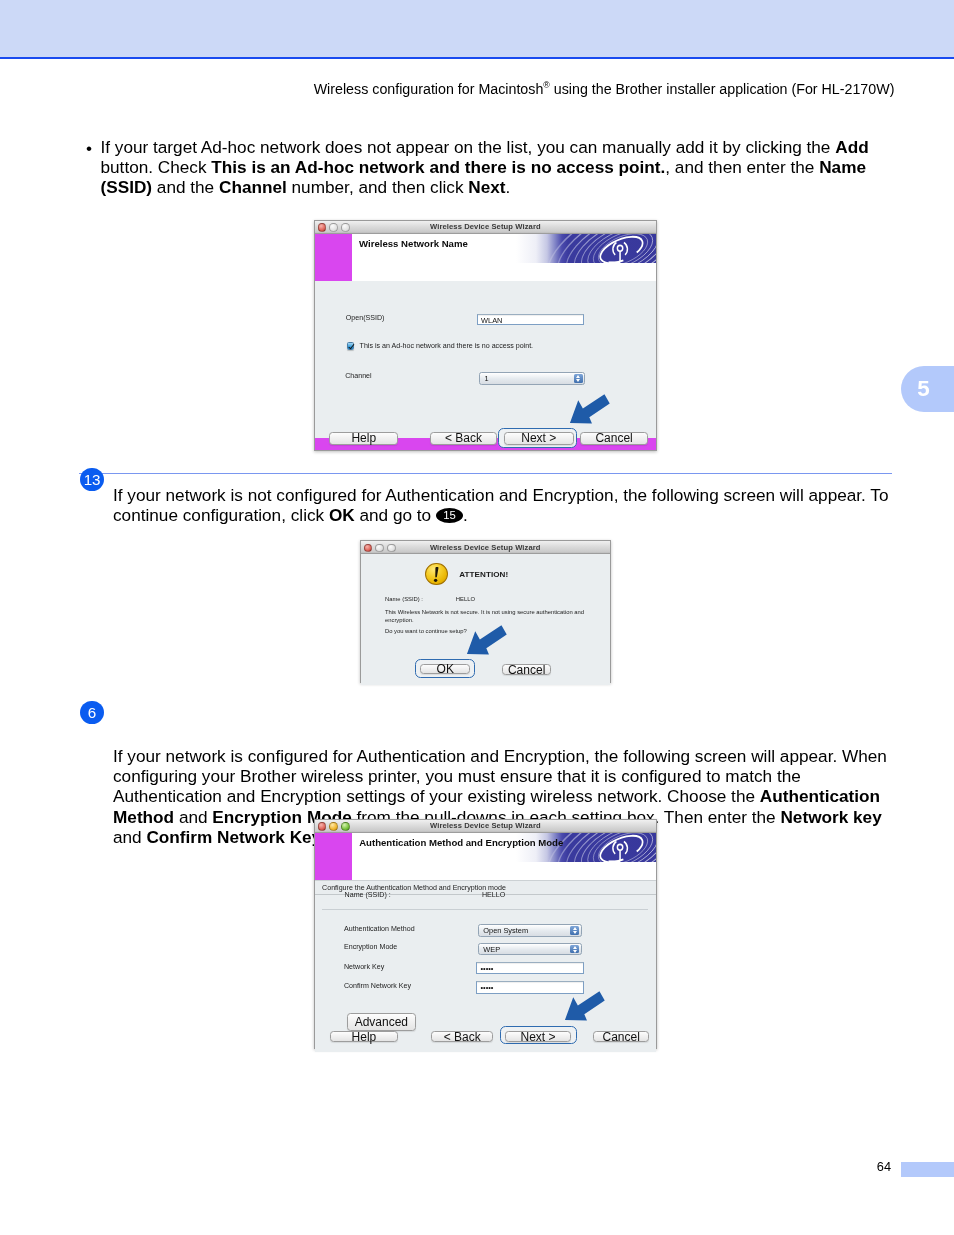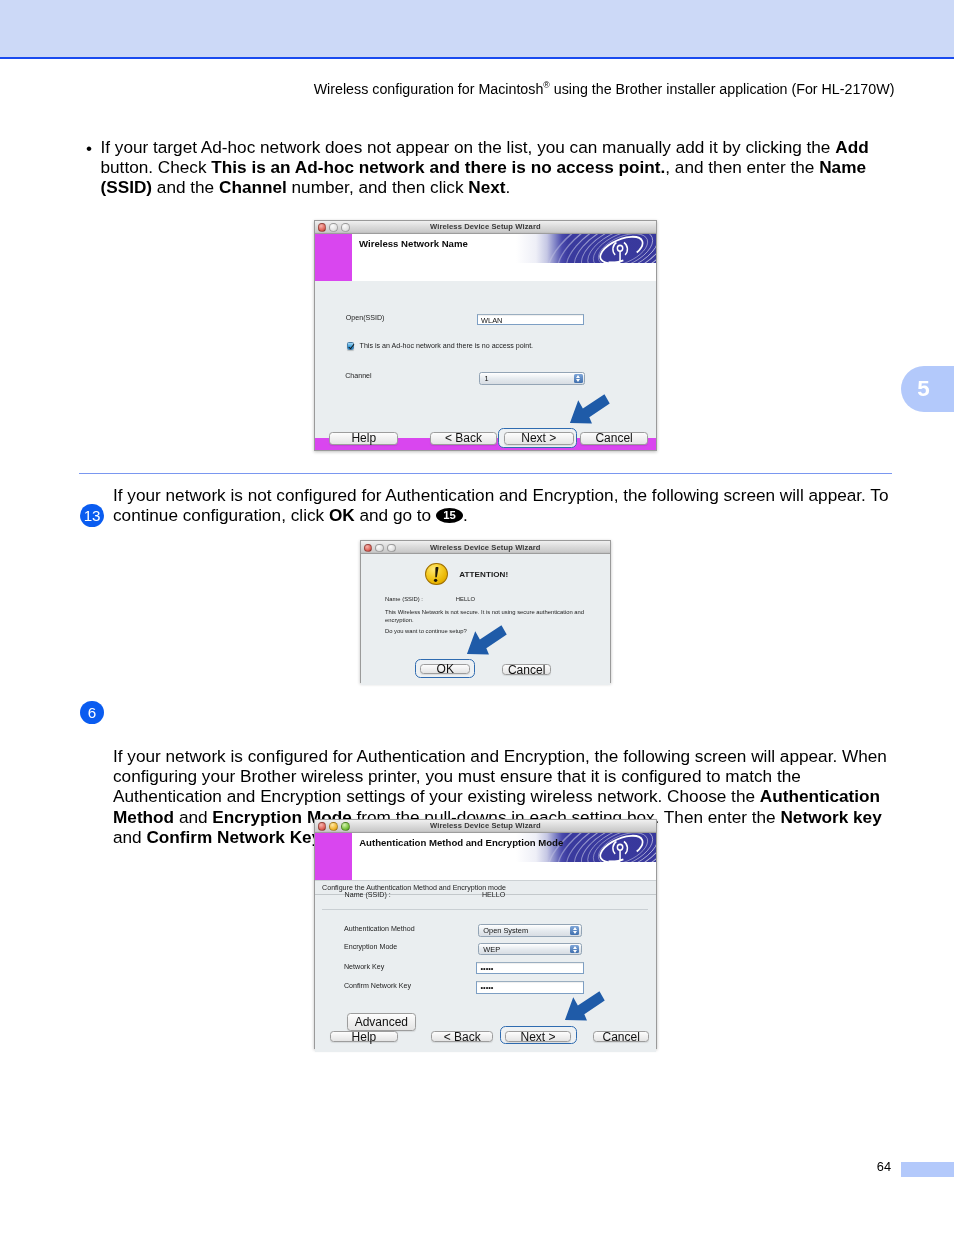--- a/index.html
+++ b/index.html
@@ -24,21 +24,21 @@
   
   .para{position:absolute;font-size:17.2px;line-height:20.4px;color:#000;}
   .para b{font-weight:bold;}
   .bullet{position:absolute;font-size:17.2px;color:#000;}
   .divider{position:absolute;height:1.3px;background:#7a97f0;}
   .numbadge{position:absolute;width:23.6px;height:23.2px;border-radius:50%;
        background:#0a5cf0;color:#fff;font-size:15.2px;font-weight:normal;
        display:flex;align-items:center;justify-content:center;letter-spacing:-0.1px;
        line-height:1;padding-bottom:0.5px;box-sizing:border-box;}
   .inlinebadge{display:inline-block;width:27px;height:14.9px;border-radius:50%;
-       background:#000;color:#fff;font-size:11.3px;font-weight:bold;
+       background:#000;color:#fff;font-size:11.3px;font-weight:normal;
        text-align:center;line-height:14.3px;vertical-align:2.1px;letter-spacing:-0.2px;}
 
   
   .dlg{position:absolute;box-sizing:border-box;
        border:1px solid #9a9a9a;background:#d946ef;
        box-shadow:0 1px 3px rgba(0,0,0,.25);font-size:7.3px;color:#1b1b1b;}
   .dlg .titlebar{height:12.1px;
        background:linear-gradient(#f0f0f0,#dcdcdc 45%,#cbcbcb 88%,#bdbdbd);
        border-bottom:1px solid #9d9d9d;position:relative;}
   .dlg .titlebar .tbtitle{position:absolute;left:0;right:0;top:1.4px;text-align:center;
@@ -95,21 +95,21 @@
        background:radial-gradient(circle at 36% 26%,#ffe978 0%,#f5cd28 38%,#e9b400 70%,#c99500 100%);
        border:1px solid #a07000;box-sizing:border-box;}
   .attn-icon svg{position:absolute;left:0;top:0;width:100%;height:100%;}
   #dlg2 .lbl{font-size:5.85px;}
   .attn-title{position:absolute;font-size:8.1px;font-weight:bold;color:#1a1a1a;letter-spacing:.05px;}
 
   
   #bullet-mark{left:86px;top:137.5px;}
   #bullet-para{left:100.5px;top:136.5px;width:790px;}
   #div1{left:79.2px;top:472.6px;width:813.2px;}
-  #badge13{left:80.2px;top:504px;}
+  #badge13{left:80.2px;top:468px;}
   #para13{left:113px;top:484.5px;width:790px;}
   #badge14{left:80.2px;top:700.8px;}
   #para14{left:113px;top:701.5px;width:790px;margin-top:44px;}
 
   #dlg1{left:313.7px;top:219.6px;width:343.3px;height:231.4px;}
   #dlg1body{height:157px;}
   #dlg2{left:359.9px;top:540.2px;width:250.7px;height:143.1px;}
   #dlg2body{height:130.7px;}
   #dlg3{left:313.8px;top:818.7px;width:343.1px;height:230.2px;}
   #dlg3body{height:157px;}

